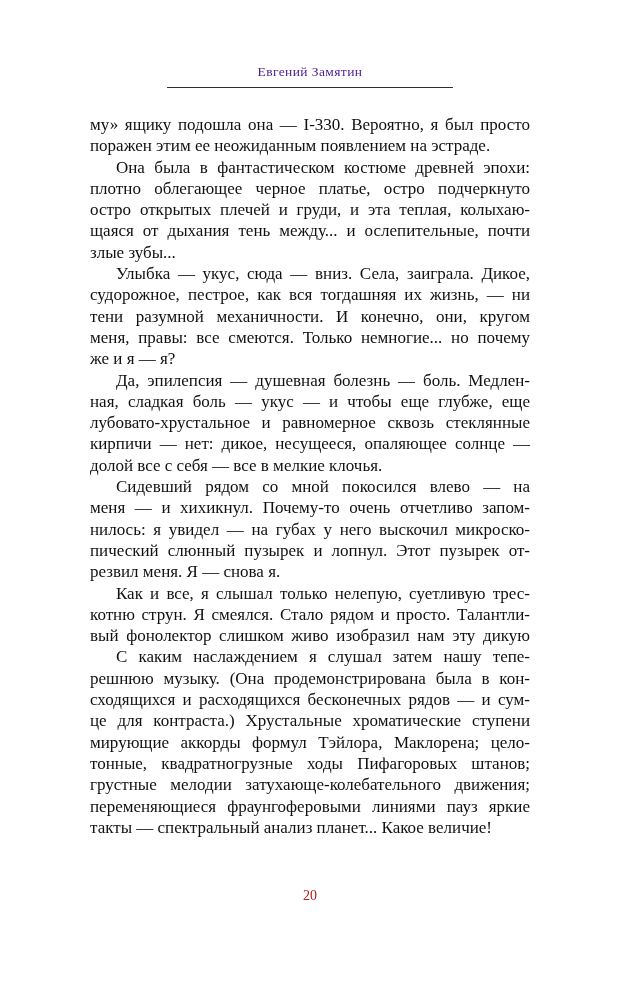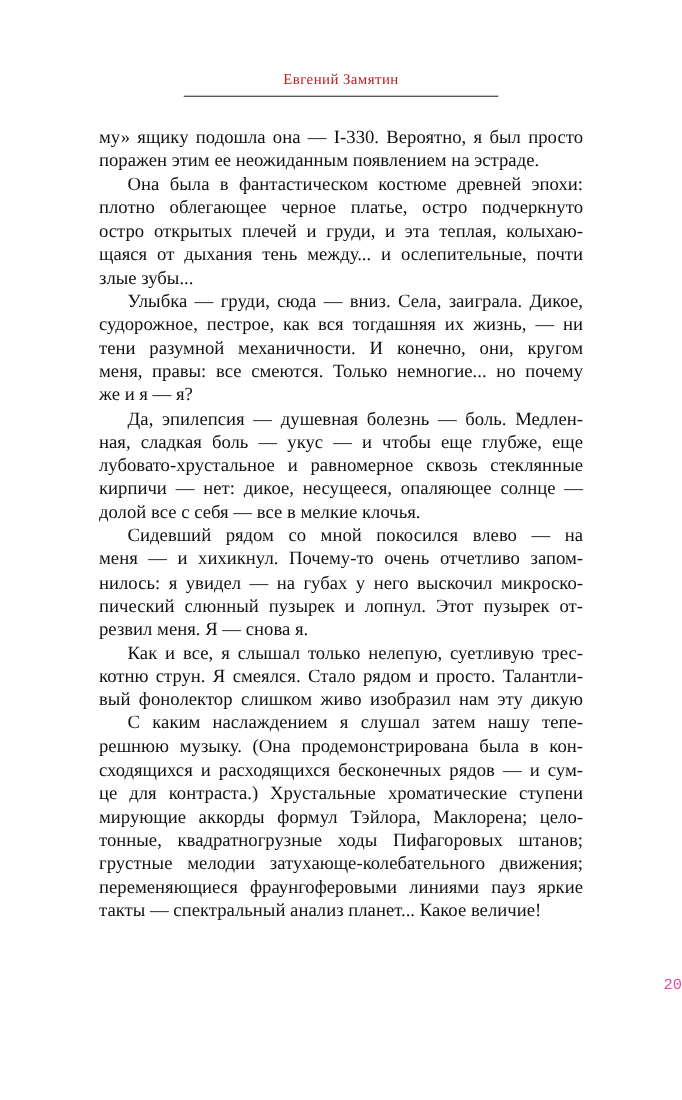--- a/index.html
+++ b/index.html
@@ -14,21 +14,21 @@
     background: #ffffff;
     font-family: "Liberation Serif", "DejaVu Serif", serif;
     color: #111111;
     overflow: hidden;
   }
   .running-header {
     padding-top: 64px;
     text-align: center;
     font-size: 13.5px;
     letter-spacing: 0.4px;
-    color: #b91c1c;
+    color: #4c1d95;
   }
   .header-rule {
     width: 286px;
     height: 1px;
     background: #2e2e2e;
     margin: 7px auto 0 auto;
   }
   .page-body {
     width: 440px;
     margin: 26px auto 0 auto;
@@ -50,24 +50,23 @@
   }
   .line.last {
     text-align-last: left;
     white-space: normal;
   }
   .page-number {
     position: absolute;
     top: 888px;
     left: 0;
     width: 100%;
-    text-align: right;
+    text-align: center;
     font-size: 14px;
-    color: #ec4899;
-    font-family: Liberation Mono, monospace;
+    color: #b91c1c;
   }
 </style>
 </head>
 <body>
 
 <div class="page">
   <div class="running-header">Евгений Замятин</div>
   <div class="header-rule"></div>
   <div class="page-body">
       <p class="para">
@@ -75,21 +74,21 @@
         <span class="line last">поражен этим ее неожиданным появлением на эстраде.</span>
       </p>
       <p class="para indent">
         <span class="line">Она была в фантастическом костюме древней эпохи:</span>
         <span class="line">плотно облегающее черное платье, остро подчеркнуто</span>
         <span class="line">остро открытых плечей и груди, и эта теплая, колыхаю-</span>
         <span class="line">щаяся от дыхания тень между... и ослепительные, почти</span>
         <span class="line last">злые зубы...</span>
       </p>
       <p class="para indent">
-        <span class="line">Улыбка — груди, сюда — вниз. Села, заиграла. Дикое,</span>
+        <span class="line">Улыбка — укус, сюда — вниз. Села, заиграла. Дикое,</span>
         <span class="line">судорожное, пестрое, как вся тогдашняя их жизнь, — ни</span>
         <span class="line">тени разумной механичности. И конечно, они, кругом</span>
         <span class="line">меня, правы: все смеются. Только немногие... но почему</span>
         <span class="line last">же и я — я?</span>
       </p>
       <p class="para indent">
         <span class="line">Да, эпилепсия — душевная болезнь — боль. Медлен-</span>
         <span class="line">ная, сладкая боль — укус — и чтобы еще глубже, еще</span>
         <span class="line">лубовато-хрустальное и равномерное сквозь стеклянные</span>
         <span class="line">кирпичи — нет: дикое, несущееся, опаляющее солнце —</span>

